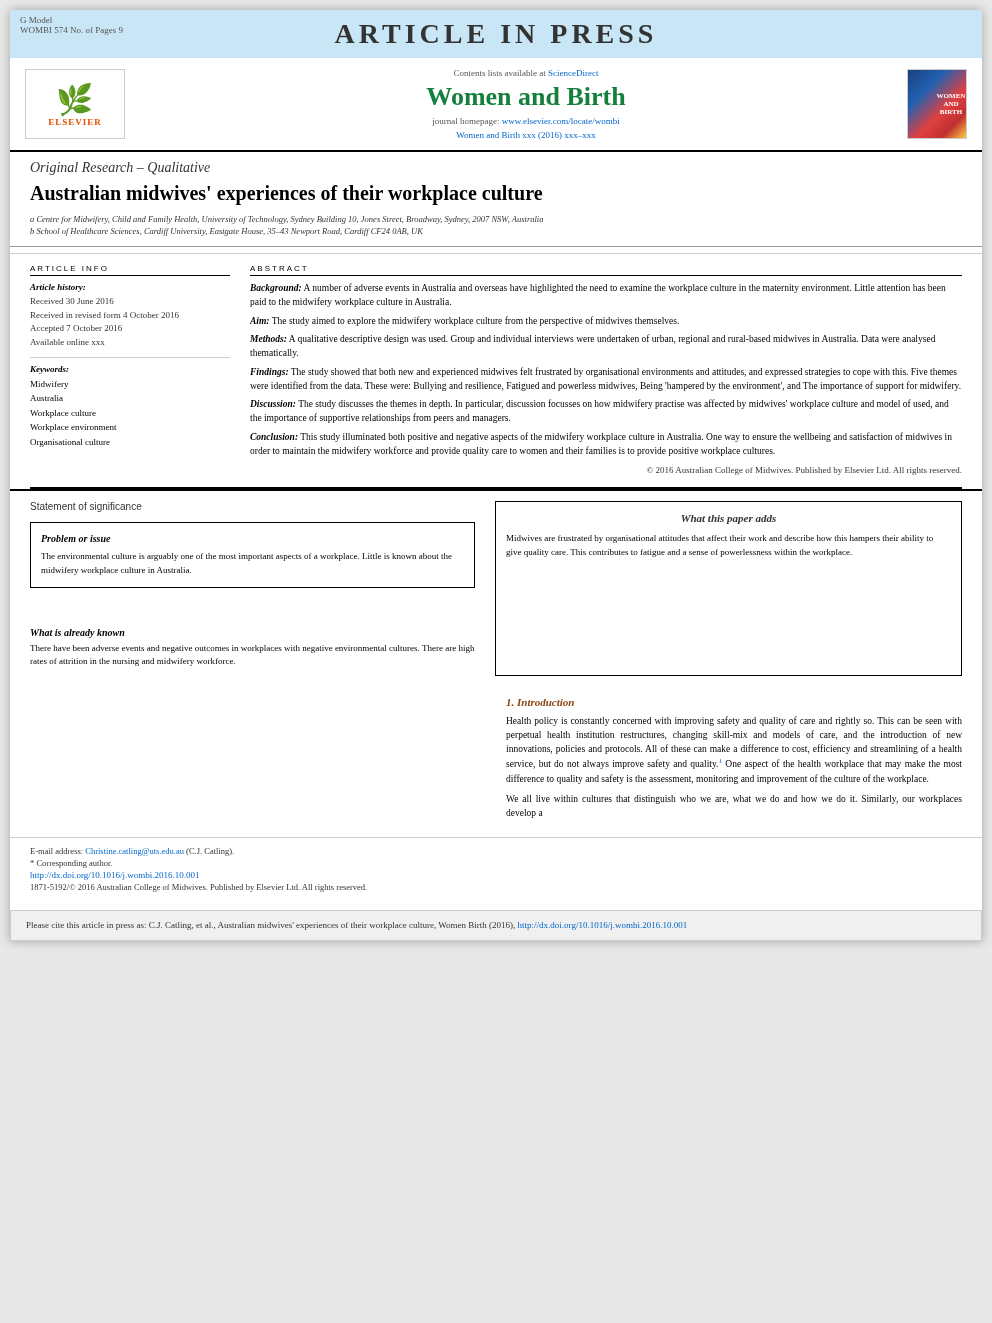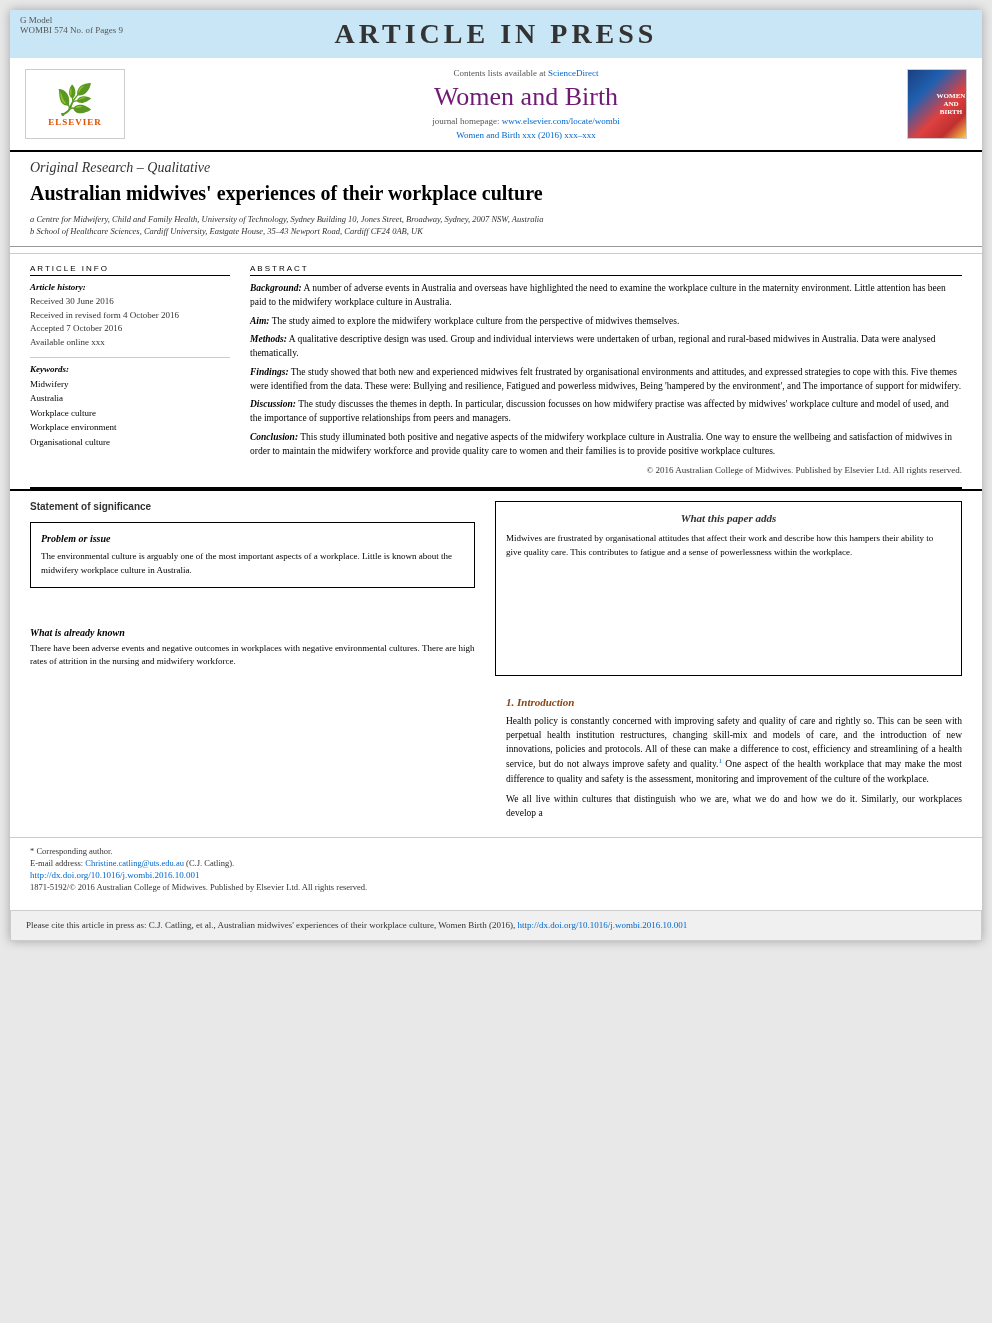--- a/index.html
+++ b/index.html
@@ -79,22 +79,22 @@
       font-size: 9px;
       color: #555;
       margin-bottom: 4px;
     }
     .sciencedirect-link {
       color: #0066cc;
       text-decoration: none;
     }
     .journal-title {
       font-size: 26px;
-      font-weight: normal;
-      color: #701a75;
+      font-weight: bold;
+      color: #15803d;
       font-family: 'Georgia', serif;
       margin: 4px 0;
     }
     .journal-homepage {
       font-size: 9px;
       color: #555;
       margin-top: 4px;
     }
     .journal-homepage a {
       color: #0066cc;
@@ -237,21 +237,21 @@
       flex: 1;
     }
     .significance-right {
       flex: 1;
       background: #fff;
       border: 1px solid #000;
       padding: 10px;
     }
     .significance-title {
       font-size: 10px;
-      font-weight: bold;
+      font-weight: normal;
       font-family: Arial, sans-serif;
       margin-bottom: 10px;
       color: #333;
     }
     .sig-box {
       border: 1.5px solid #000;
       padding: 10px;
       margin-bottom: 9px;
     }
     .sig-box-title {
@@ -475,26 +475,26 @@
     <div class="intro-right">
       <div class="intro-section-num">1. Introduction</div>
       <div class="intro-para">
         <span>Health policy is constantly concerned with improving safety and quality of care and rightly so. This can be seen with perpetual health institution restructures, changing skill-mix and models of care, and the introduction of new innovations, policies and protocols. All of these can make a difference to cost, efficiency and streamlining of a health service, but do not always improve safety and quality.</span><sup>1</sup><span> One aspect of the health workplace that may make the most difference to quality and safety is the assessment, monitoring and improvement of the culture of the workplace.</span>
       </div>
       <div class="intro-para">We all live within cultures that distinguish who we are, what we do and how we do it. Similarly, our workplaces develop a</div>
     </div>
   </div>
 
   <div class="footer-section">
-    <div class="footnote-text">* Corresponding author.</div>
     <div class="footnote-text">
       <span>E-mail address:</span>
       <a class="footnote-email">Christine.catling@uts.edu.au</a>
       <span>(C.J. Catling).</span>
     </div>
+    <div class="footnote-text">* Corresponding author.</div>
     <a class="doi-link">http://dx.doi.org/10.1016/j.wombi.2016.10.001</a>
     <div class="rights-reserved">1871-5192/© 2016 Australian College of Midwives. Published by Elsevier Ltd. All rights reserved.</div>
   </div>
 
   <div class="citation-banner">
     <span>Please cite this article in press as: C.J. Catling, et al., Australian midwives' experiences of their workplace culture, Women Birth (2016),</span>
     <a class="citation-link">http://dx.doi.org/10.1016/j.wombi.2016.10.001</a>
   </div>
 
 </div>

